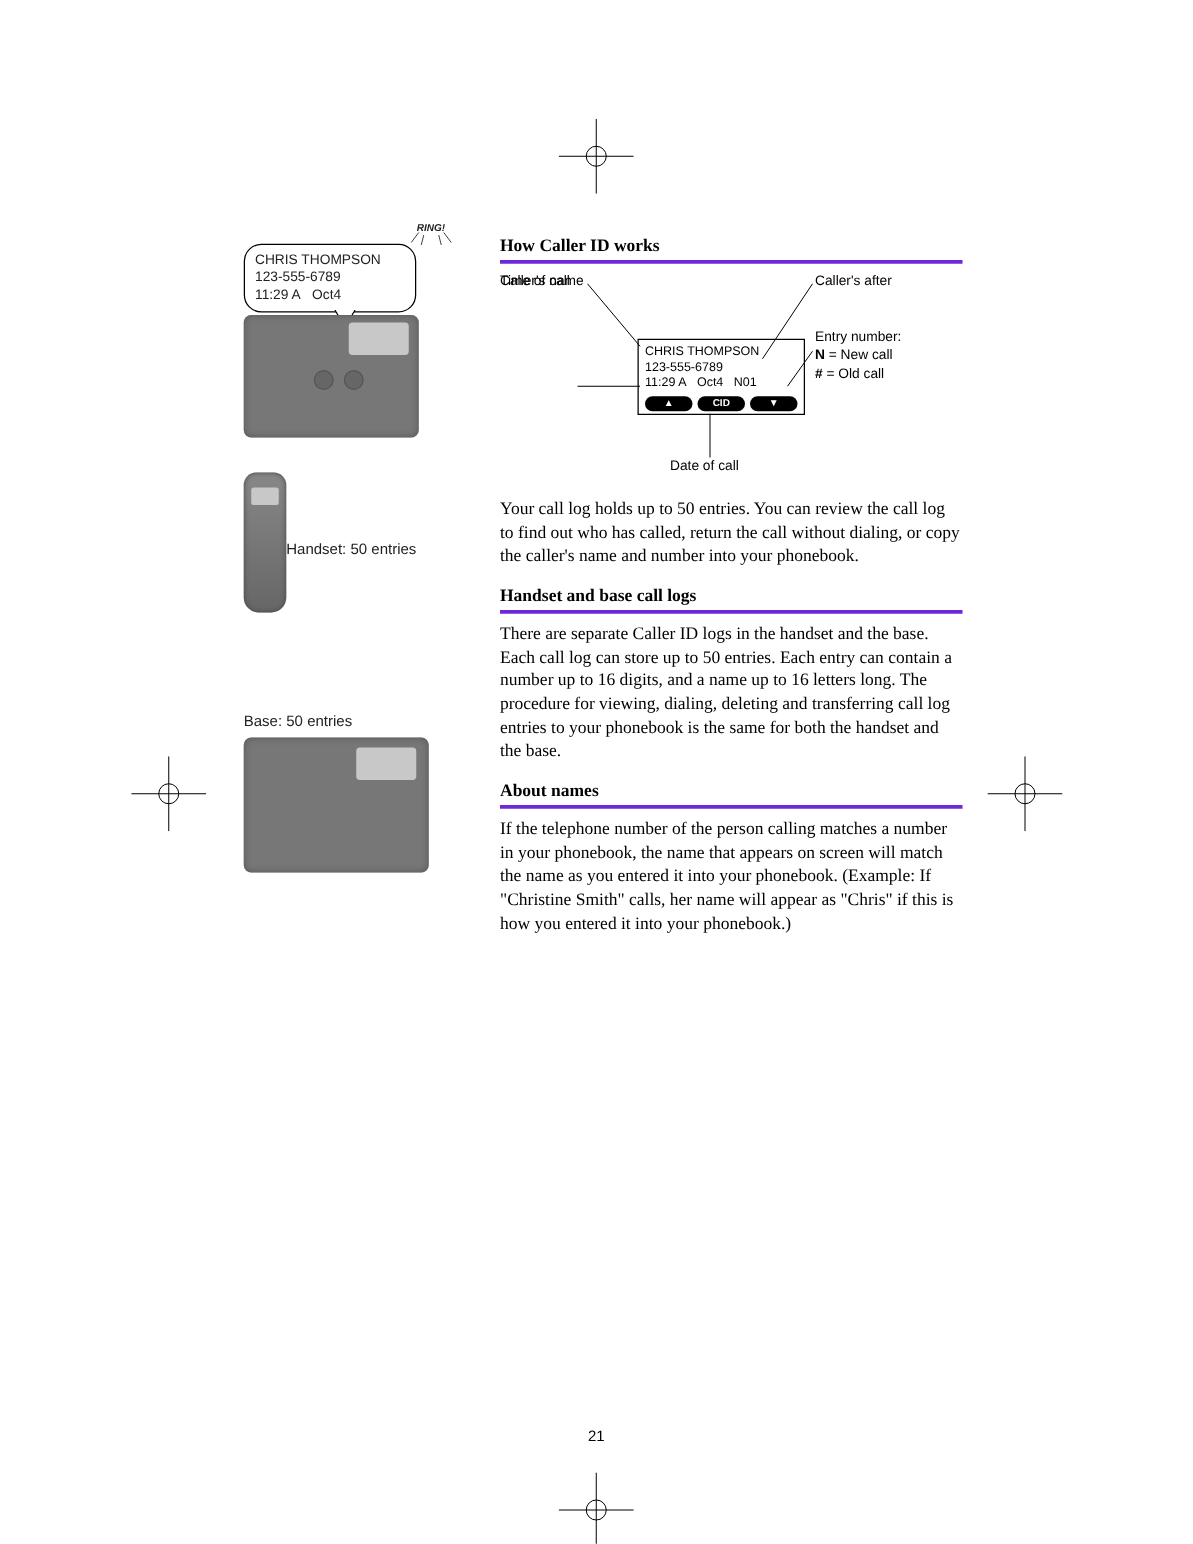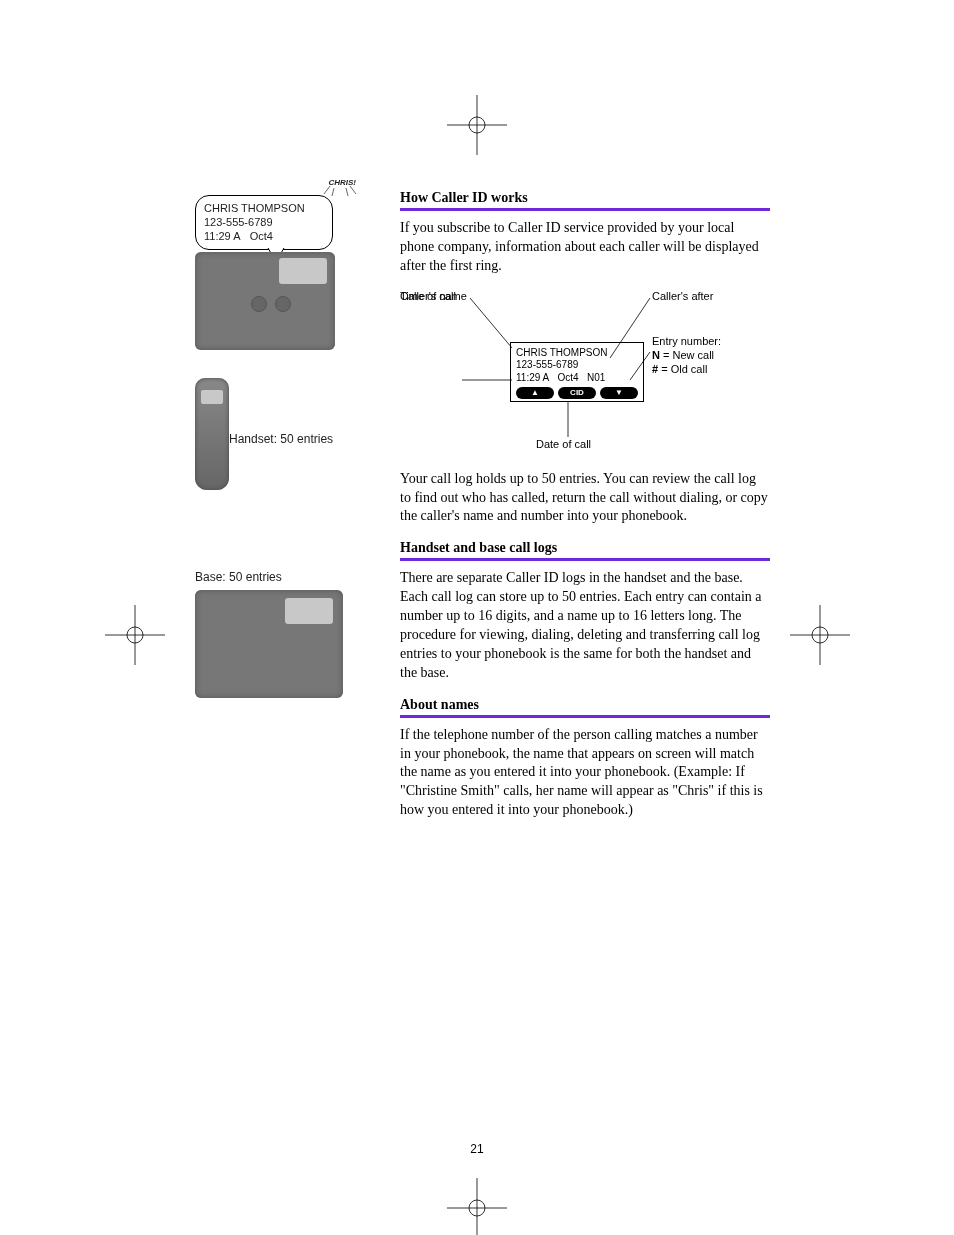--- a/index.html
+++ b/index.html
@@ -243,21 +243,21 @@
     <div class="callout">
       <div class="ring-badge">
         <svg width="40" height="24" style="position:absolute;left:-8px;top:-4px" viewBox="0 0 40 24">
             <g stroke="#000" stroke-width="0.6" fill="none">
               <line x1="4" y1="20" x2="10" y2="12"></line>
               <line x1="12" y1="22" x2="14" y2="14"></line>
               <line x1="36" y1="20" x2="30" y2="12"></line>
               <line x1="28" y1="22" x2="26" y2="14"></line>
             </g>
           </svg>
-        <span>CHRIS!</span>
+        <span>RING!</span>
       </div>
       <div>CHRIS THOMPSON</div>
       <div>123-555-6789</div>
       <div>
         <span>11:29 A</span>&nbsp;&nbsp;
         <span>Oct4</span>
       </div>
       <svg width="20" height="16" style="position:absolute;left:70px;bottom:-15px" viewBox="0 0 20 16">
           <path d="M2 0 L10 14 L18 0" fill="#fff" stroke="#000" stroke-width="1"></path>
           <path d="M3 0 L17 0" stroke="#fff" stroke-width="2"></path>
@@ -276,21 +276,20 @@
 
     <div class="base-label">Base: 50 entries</div>
     <div class="phone-base2">
       <div class="screen"></div>
     </div>
   </div>
 
   <div class="main">
 
     <h2 class="sub">How Caller ID works</h2>
-    <p class="body">If you subscribe to Caller ID service provided by your local phone company, information about each caller will be displayed after the first ring.</p>
 
     <div class="diagram">
       <div class="dlabel" style="left:0;top:0">Caller's name</div>
       <div class="dlabel" style="left:252px;top:0">Caller's after</div>
       <div class="dlabel" style="left:0;top:85">Time of call</div>
       <div class="dlabel entry-legend" style="left:252px;top:44px">
         <div>Entry number:</div>
         <div><b>N</b><span> = New call</span></div>
         <div><b>#</b><span> = Old call</span></div>
       </div>

